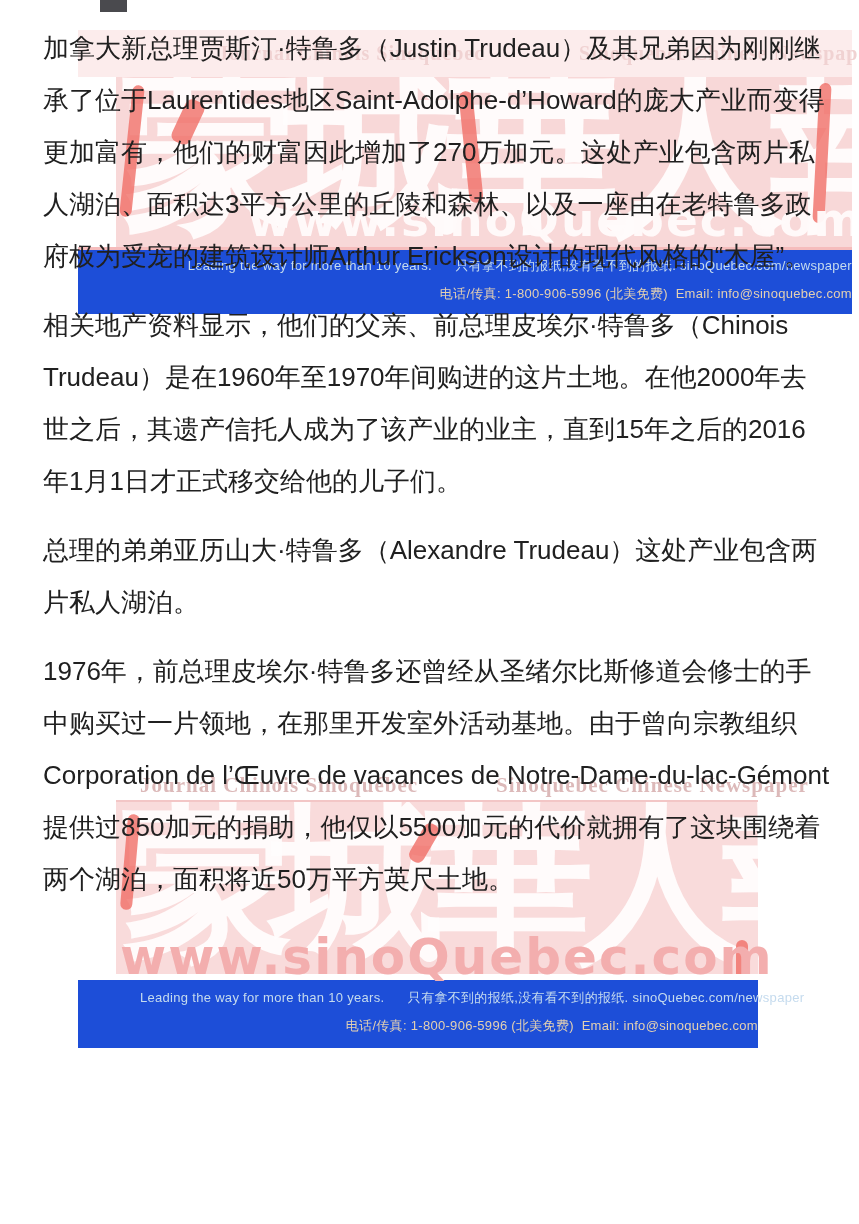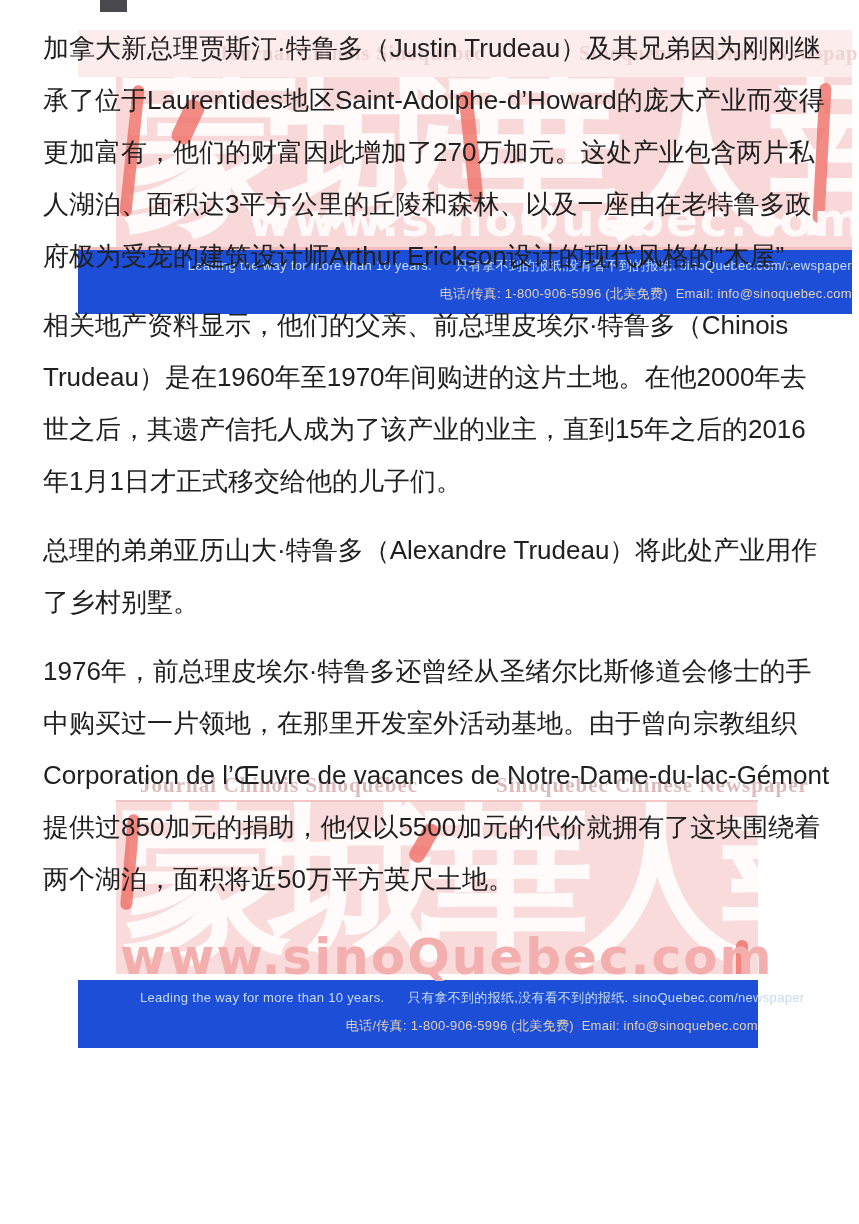--- a/index.html
+++ b/index.html
@@ -108,18 +108,18 @@
     <div class="wm-url">www.sinoQuebec.com</div>
     <div class="wm-cream">
       <div class="wm-slogan">Leading the way for more than 10 years.&nbsp;&nbsp;&nbsp;&nbsp;&nbsp;&nbsp;只有拿不到的报纸,没有看不到的报纸. sinoQuebec.com/newspaper</div>
       <div class="wm-contact">电话/传真: 1-800-906-5996 (北美免费)&nbsp;&nbsp;Email: info@sinoquebec.com</div>
     </div>
   </div>
 
   <div class="article">
     <p>加拿大新总理贾斯汀·特鲁多（Justin Trudeau）及其兄弟因为刚刚继承了位于Laurentides地区Saint-Adolphe-d’Howard的庞大产业而变得更加富有，他们的财富因此增加了270万加元。这处产业包含两片私人湖泊、面积达3平方公里的丘陵和森林、以及一座由在老特鲁多政府极为受宠的建筑设计师Arthur Erickson设计的现代风格的“木屋”。</p>
     <p>相关地产资料显示，他们的父亲、前总理皮埃尔·特鲁多（Chinois Trudeau）是在1960年至1970年间购进的这片土地。在他2000年去世之后，其遗产信托人成为了该产业的业主，直到15年之后的2016年1月1日才正式移交给他的儿子们。</p>
-    <p>总理的弟弟亚历山大·特鲁多（Alexandre Trudeau）将此处产业用作了乡村别墅。</p>
+    <p>总理的弟弟亚历山大·特鲁多（Alexandre Trudeau）这处产业包含两片私人湖泊。</p>
     <p>1976年，前总理皮埃尔·特鲁多还曾经从圣绪尔比斯修道会修士的手中购买过一片领地，在那里开发室外活动基地。由于曾向宗教组织Corporation de l’Œuvre de vacances de Notre-Dame-du-lac-Gémont提供过850加元的捐助，他仅以5500加元的代价就拥有了这块围绕着两个湖泊，面积将近50万平方英尺土地。</p>
 
   </div>
 
 </div>
 
 </body></html>

